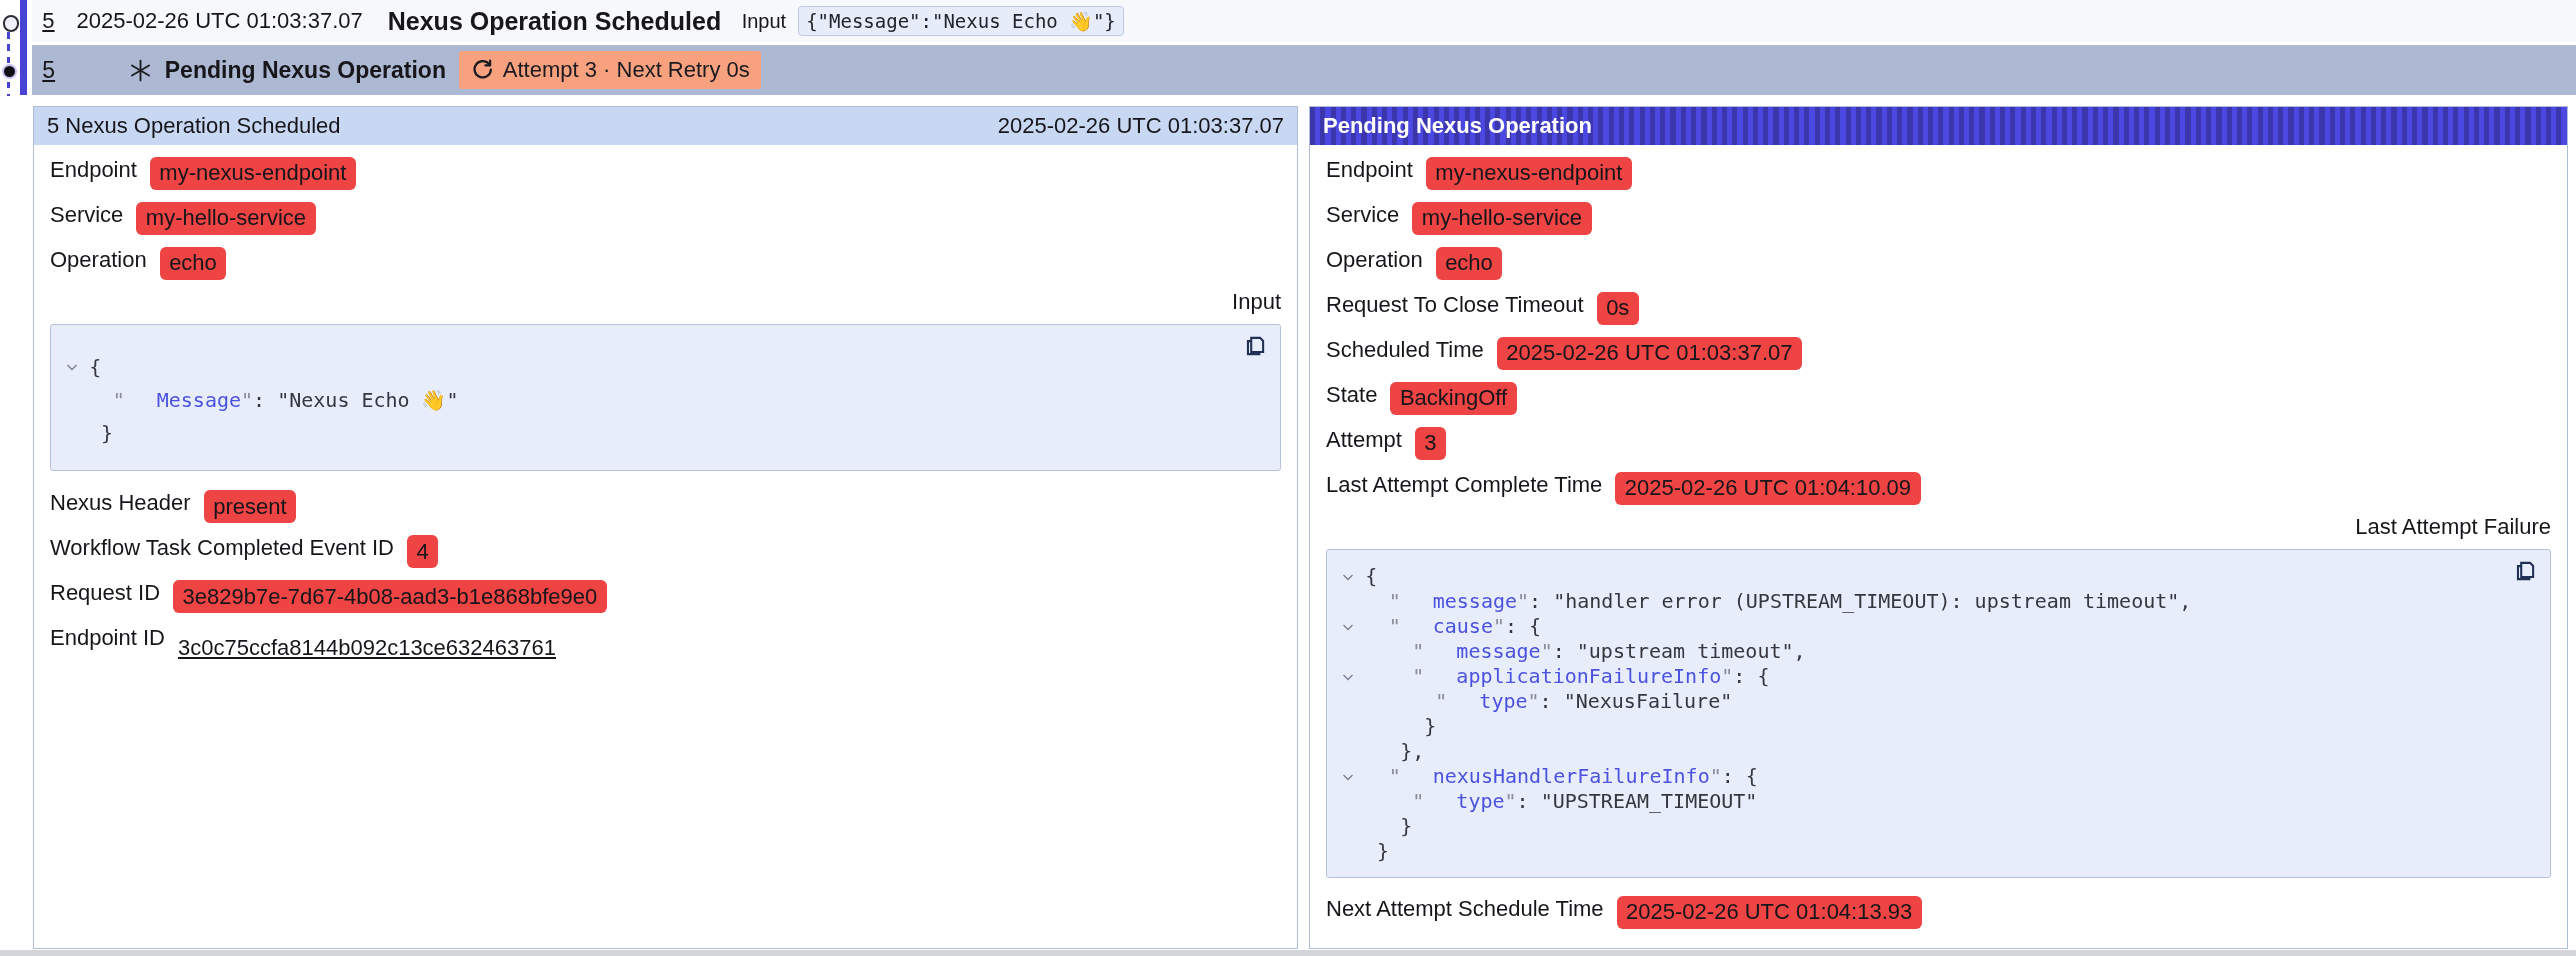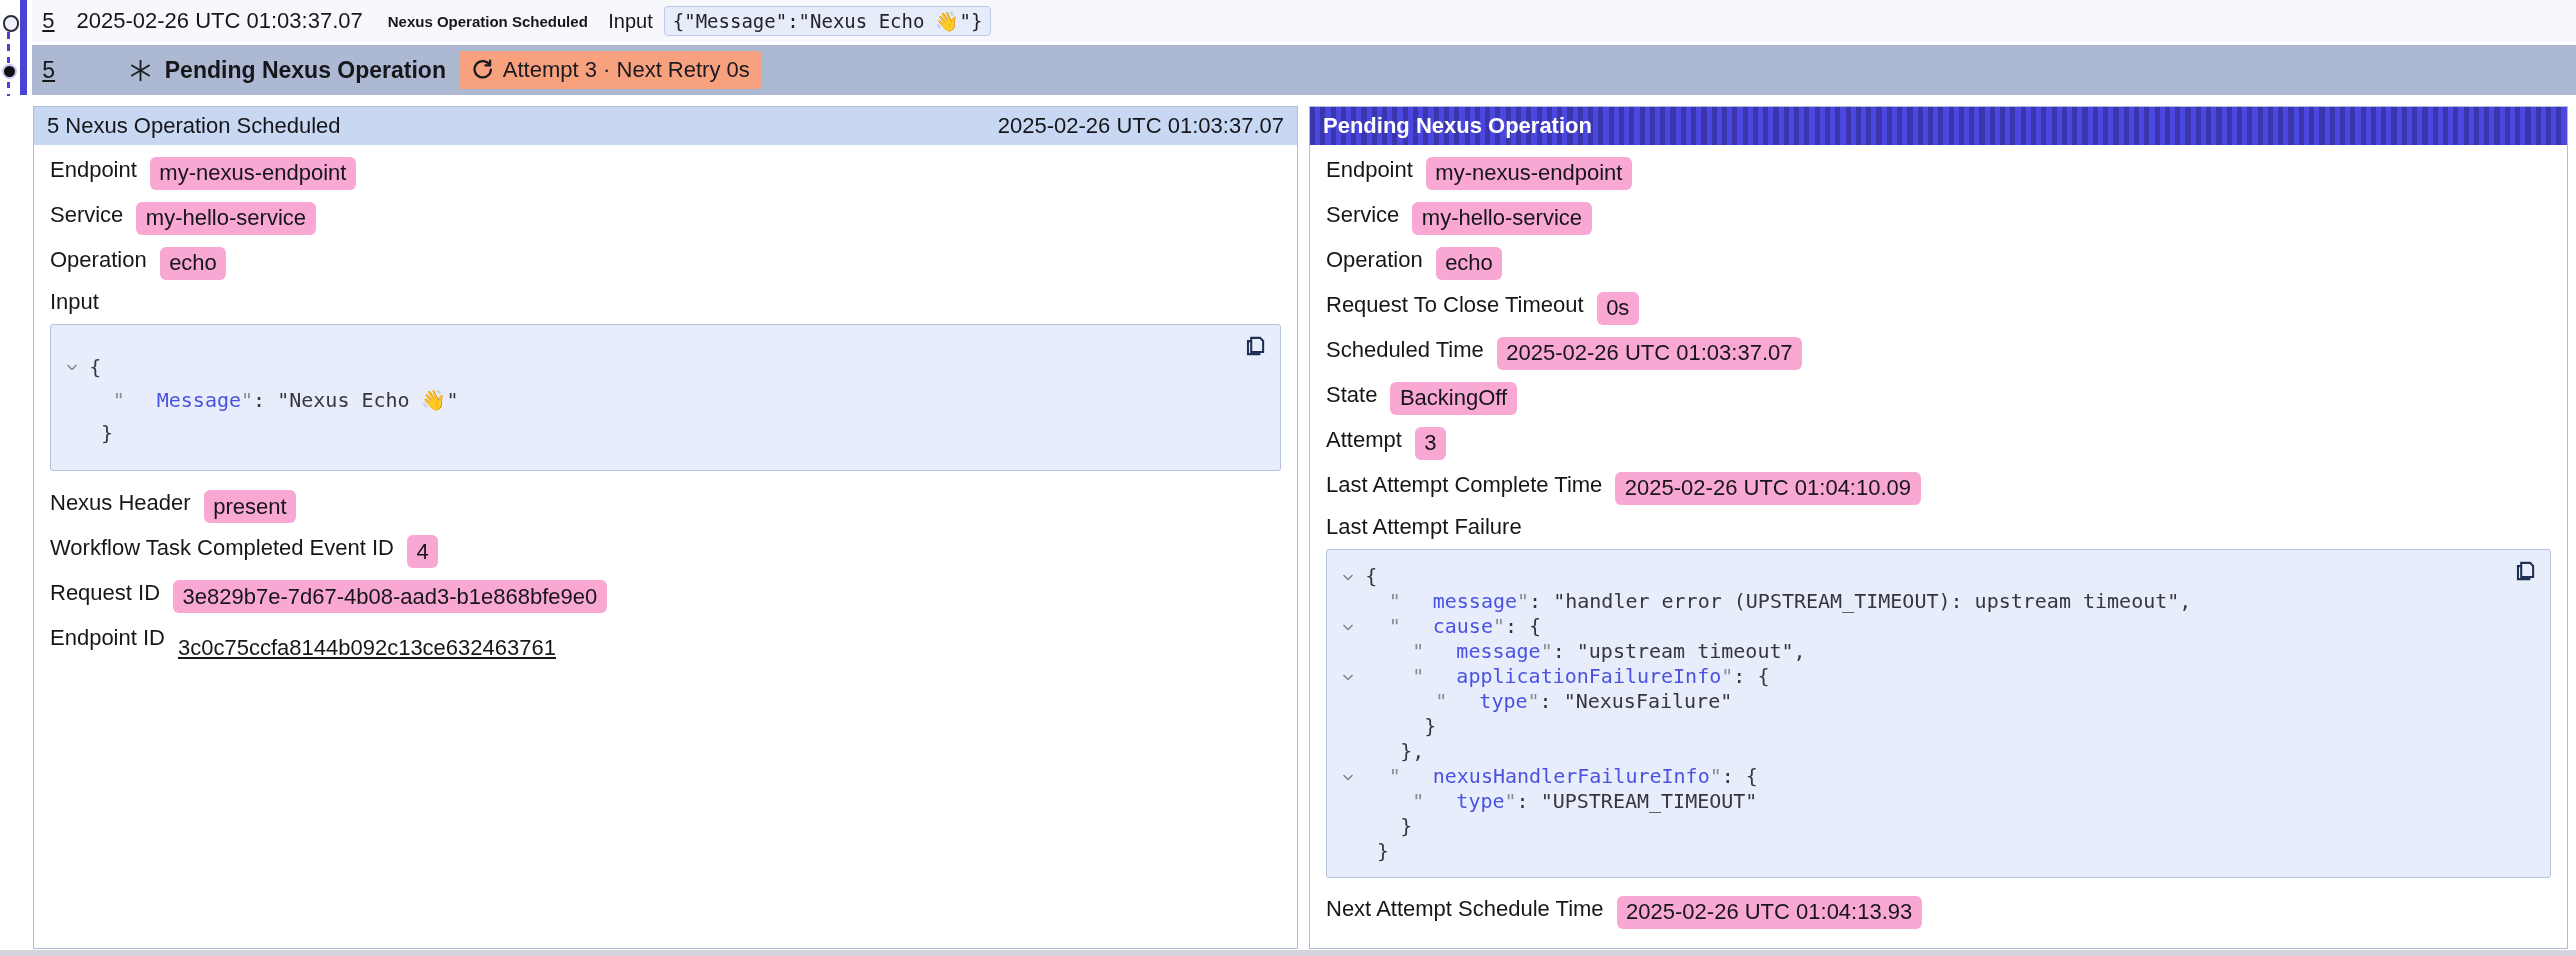--- a/index.html
+++ b/index.html
@@ -17,41 +17,41 @@
     border-radius:50%;background:#eef1fb;}
   .tl-dot{position:absolute;left:2.2px;top:64px;width:11px;height:11px;background:#101014;
     border:2.9px solid #c8c3f2;border-radius:50%;}
   
   .row1{position:absolute;left:32px;top:0;right:0;height:42px;background:#f7f8fc;
     display:flex;align-items:center;font-size:22px;}
   .row2{position:absolute;left:32px;top:45px;right:0;height:50px;background:#adb9d3;
     display:flex;align-items:center;font-size:23px;}
   .evt-id{margin-left:10.3px;text-decoration:underline;color:#16161b;cursor:pointer;}
   .evt-time{margin-left:22px;}
-  .evt-title{margin-left:25px;font-weight:700;font-size:15px;}
+  .evt-title{margin-left:25px;font-weight:700;font-size:25px;}
   .evt-input-label{margin-left:20.5px;font-size:20px;}
   .chip{margin-left:11.7px;font-family:"DejaVu Sans Mono",monospace;font-size:19px;
     background:#e6ecf9;border:1.5px solid #bcc8e8;border-radius:3.7px;padding:2.2px 7.3px;color:#23232a;}
   .asterisk{margin-left:73px;display:inline-flex;align-items:center;}
   .pending-title{margin-left:11.7px;font-weight:700;}
   .attempt-badge{margin-left:13px;background:#f7a17f;border-radius:2.9px;padding:5.9px 11.7px;
     display:inline-flex;align-items:center;gap:8.8px;font-size:22px;color:#1a1a20;}
   
   .panel{position:absolute;top:106px;bottom:7.3px;background:#ffffff;border:1.5px solid #aebdd9;
     box-sizing:border-box;overflow:hidden;}
   .panel.left{left:33px;width:1265px;}
   .panel.right{left:1309px;width:1259px;}
   .phead{height:38px;display:flex;align-items:center;justify-content:space-between;
     padding:0 13px;font-size:22px;}
   .phead.lft{background:#c8d8f3;color:#15151a;}
   .phead.rgt{background:repeating-linear-gradient(90deg,#3b36ab 0 5.1px,#4b48e2 5.1px 10.3px);
     color:#ffffff;font-weight:600;}
-  .pbody{padding:8.8px 16px 0 16px;}
+  .pbody{padding:8.8px 16px 0 16px;text-align:right;}
   .frow{display:flex;align-items:center;gap:13px;height:32px;margin-bottom:13px;font-size:22px;}
-  .badge{background:#f9a8d4;border-radius:5.9px;padding:3.7px 9.5px;color:#15151a;white-space:nowrap;margin-top:7px;}
+  .badge{background:#ef4444;border-radius:5.9px;padding:3.7px 9.5px;color:#15151a;white-space:nowrap;margin-top:7px;}
   .linkval{color:#16161b;text-decoration:underline;cursor:pointer;white-space:nowrap;margin-top:19px;}
   .section-label{font-size:22px;margin:10.3px 0 8.8px 0;}
   
   .codeblock{position:relative;background:#e7edfa;border:1.5px solid #b5c2dd;border-radius:2.9px;
     font-family:"DejaVu Sans Mono",monospace;font-size:20px;color:#36363e;
     padding:14.6px 51px 13px 10.3px;box-sizing:border-box;}
   .codeblock.inputblk{padding-top:26px;padding-bottom:20.5px;margin-bottom:16px;}
   .codeblock.inputblk .jline{line-height:33px;height:33px;}
   .jline{display:flex;align-items:center;line-height:25px;height:25px;}
   .jgutter{width:28px;flex:0 0 28px;display:inline-flex;align-items:center;justify-content:flex-start;padding-left:2.9px;box-sizing:border-box;}

